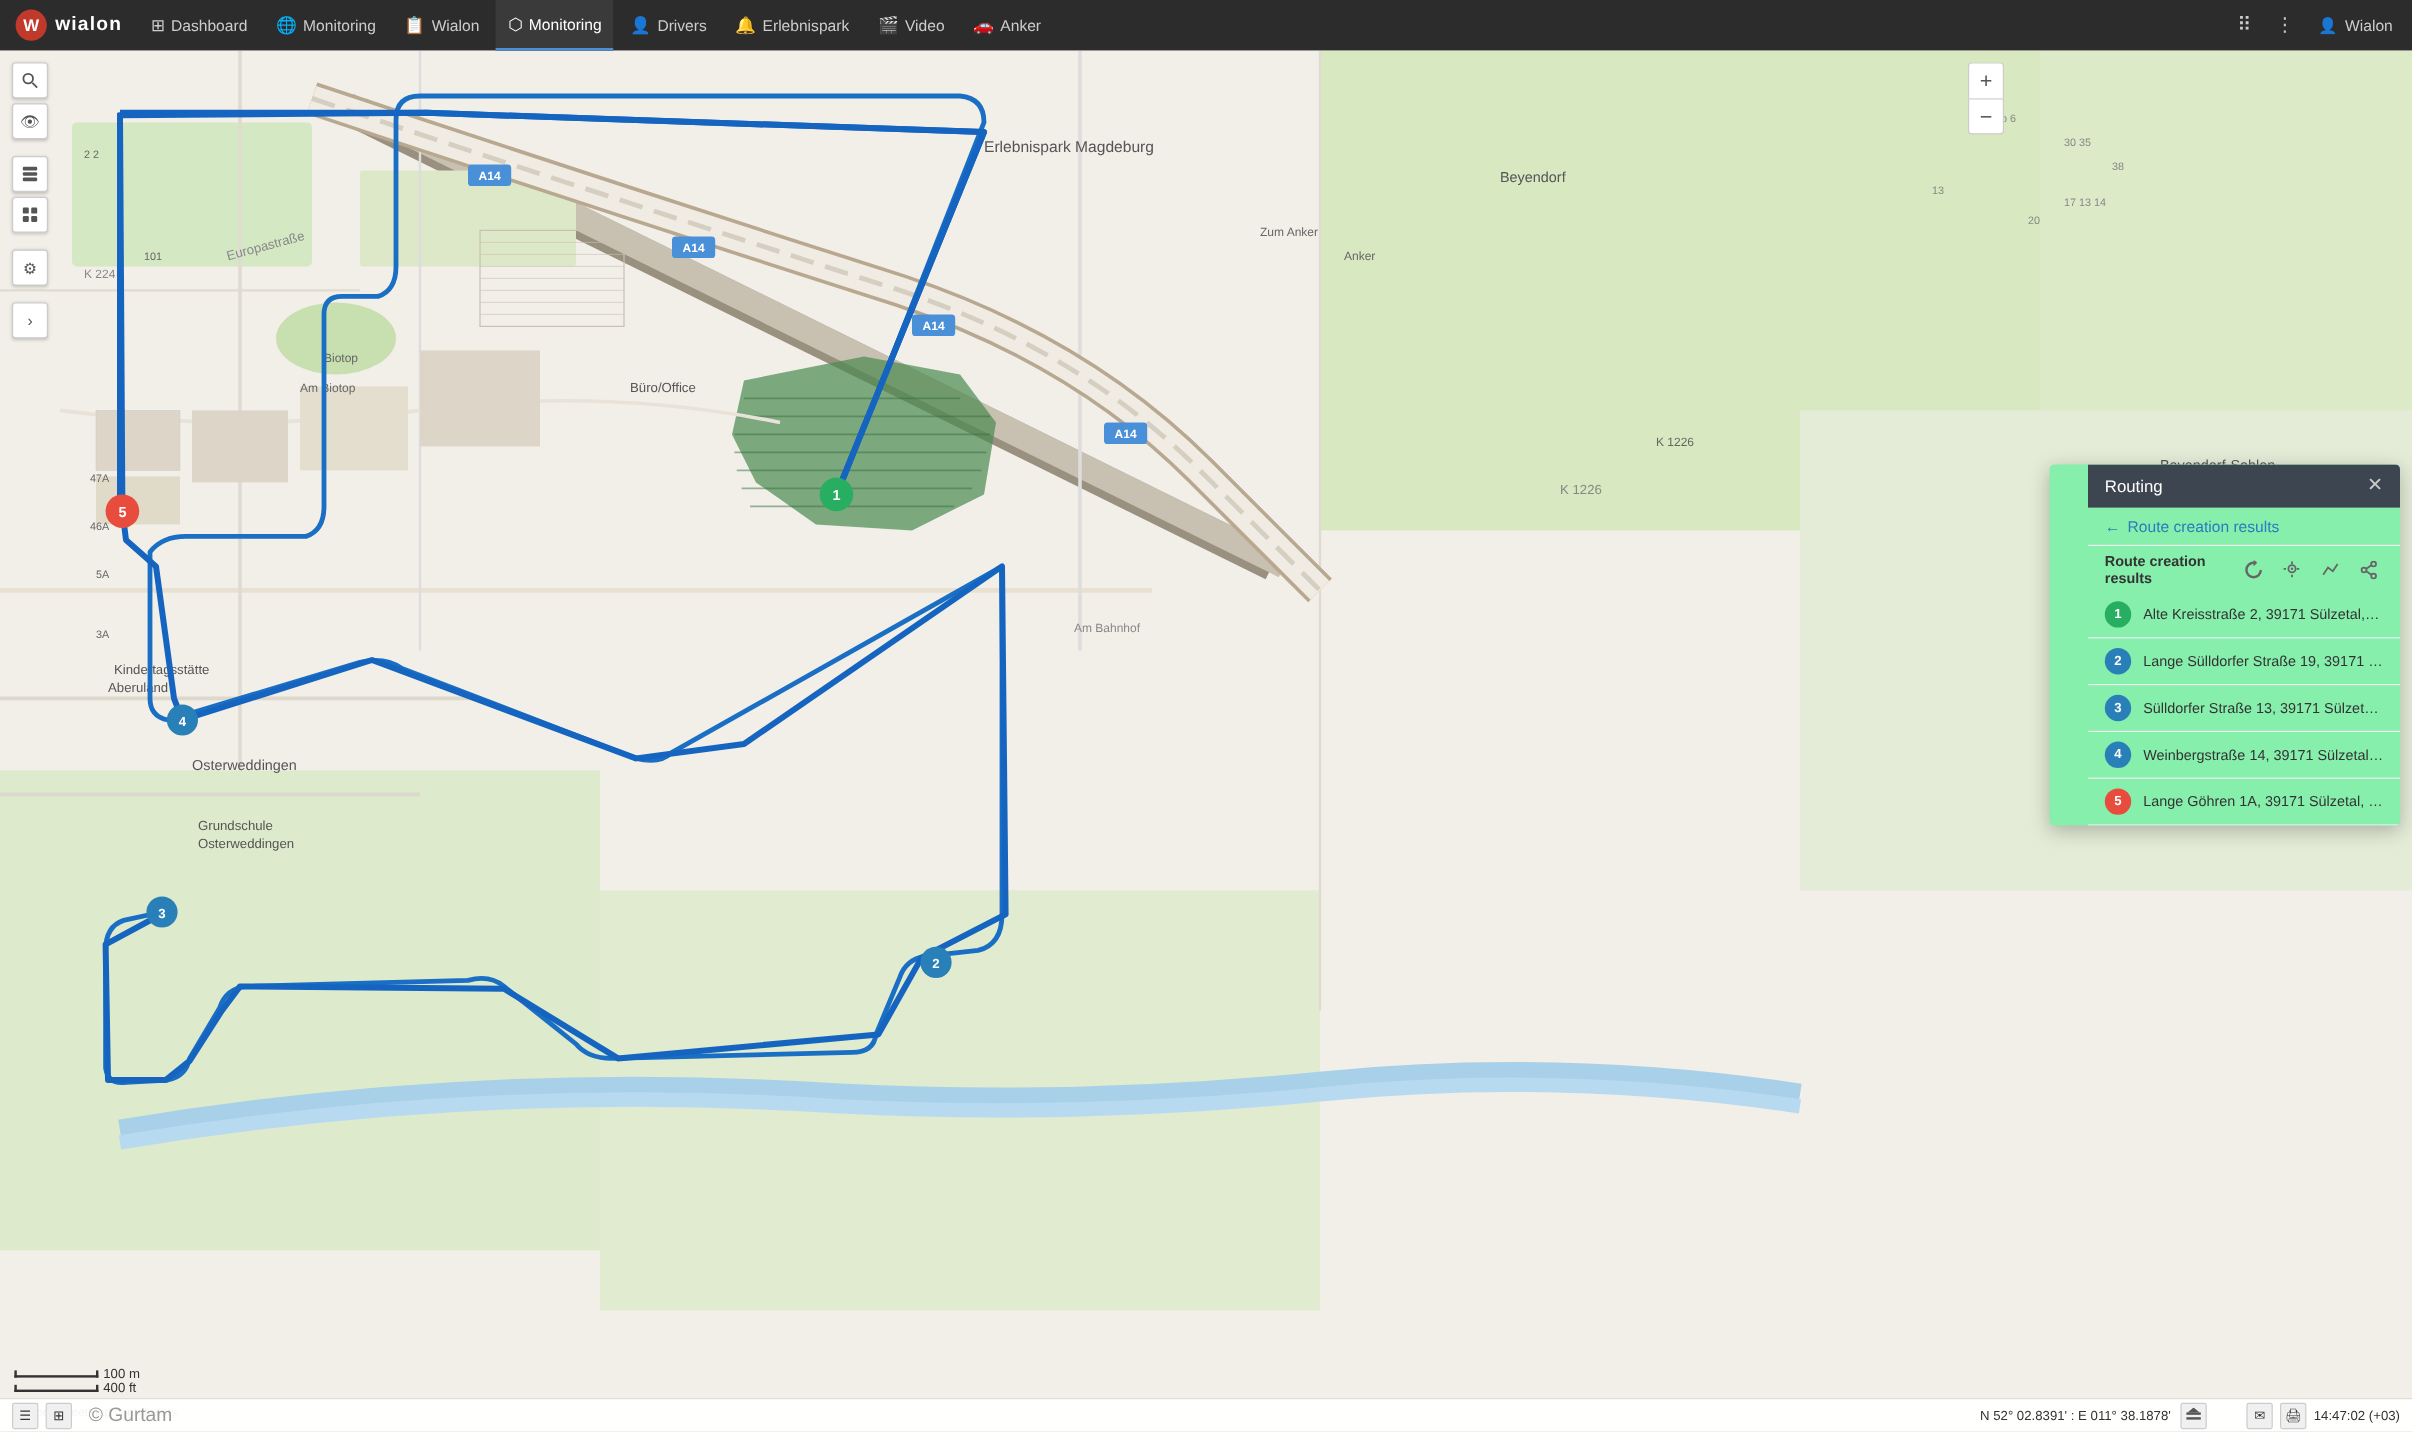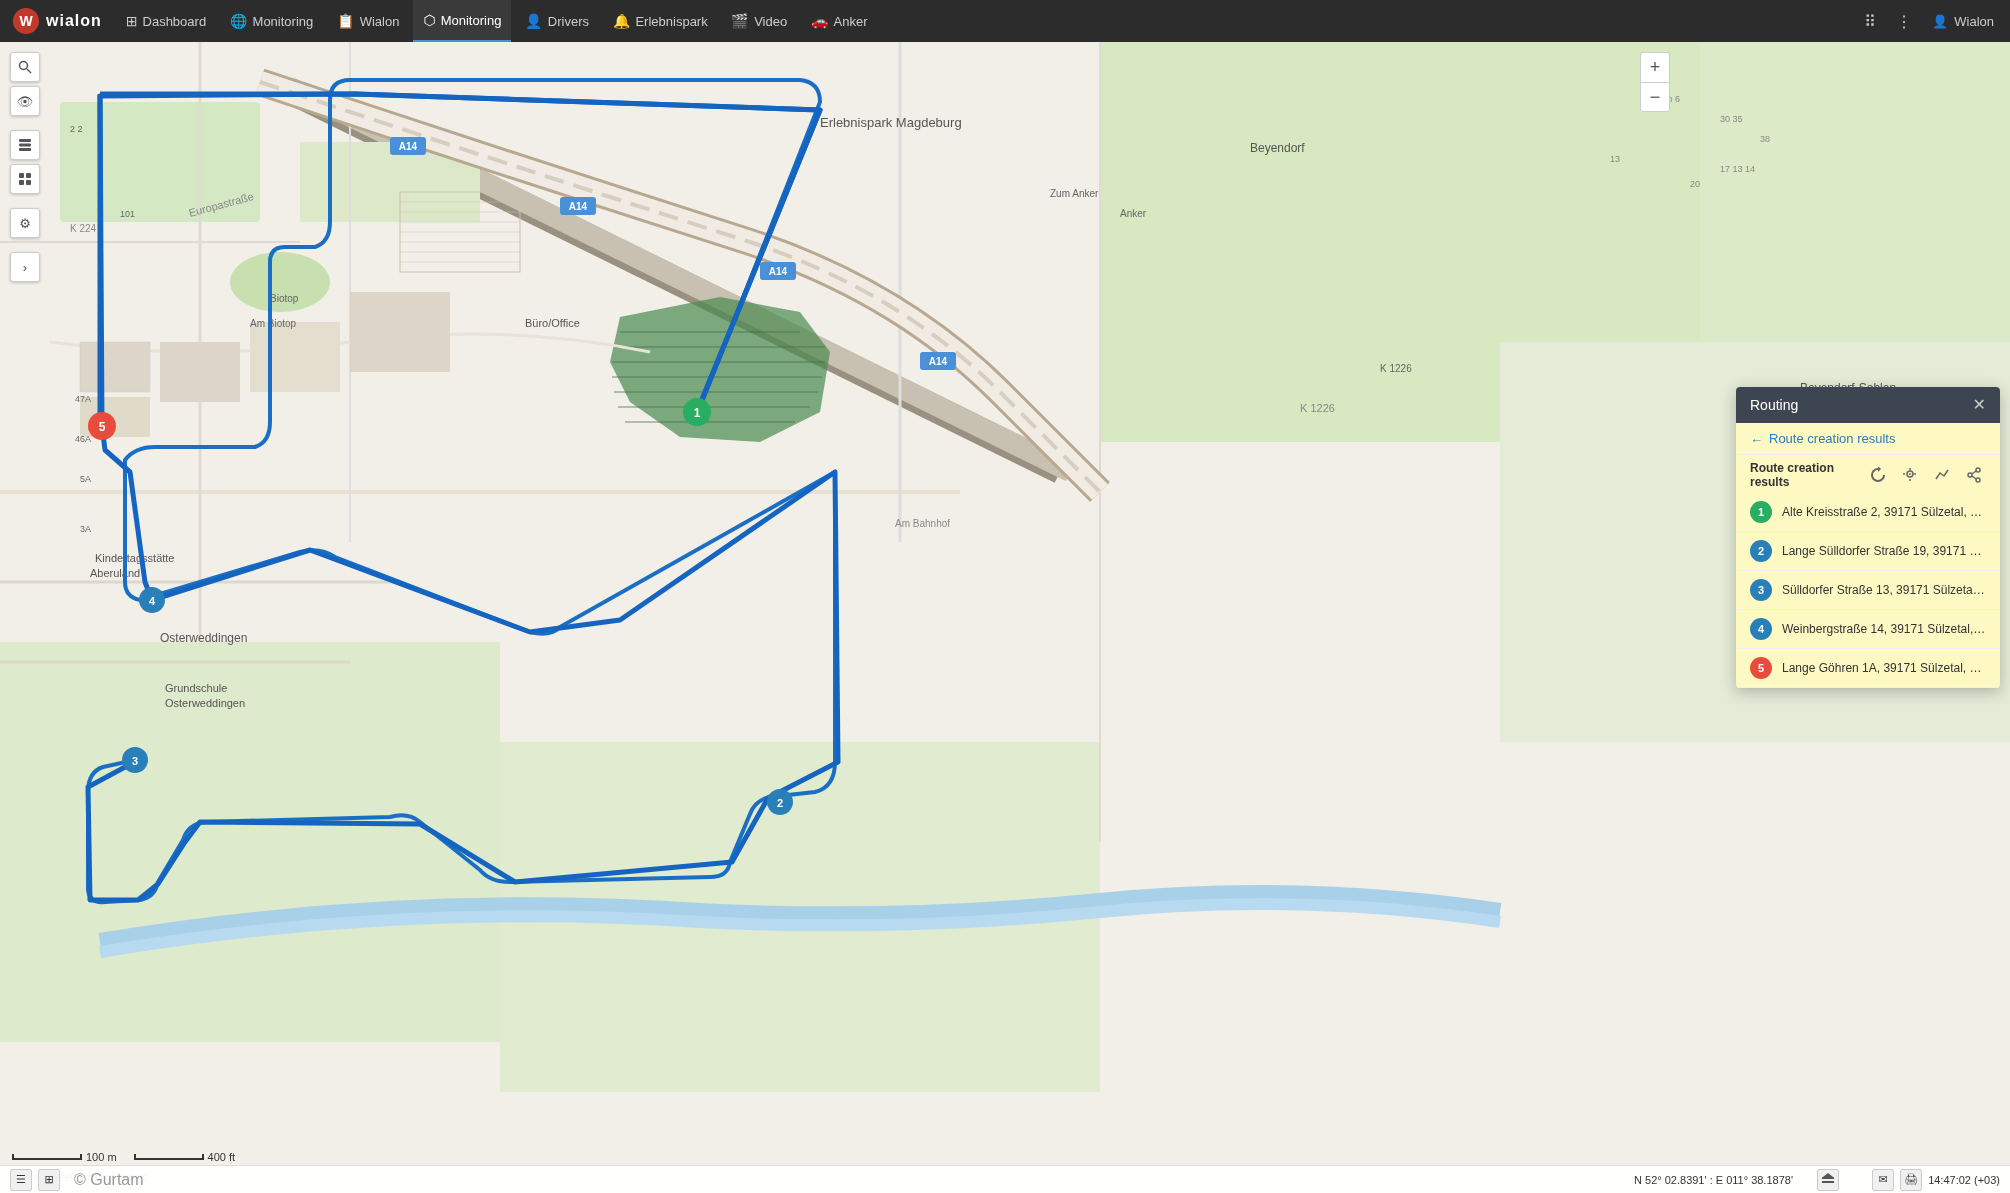--- a/index.html
+++ b/index.html
@@ -80,21 +80,21 @@
     }
     .zoom-btn:first-child { border-radius: 3px 3px 0 0; border-bottom: none; }
     .zoom-btn:last-child { border-radius: 0 0 3px 3px; }
 
     
     #scale-indicator {
       position: absolute; bottom: 30px; left: 12px; z-index: 50;
       font-size: 11px; color: #333;
     }
     .scale-bar {
-      display: flex; flex-direction: row; gap: 17px;
+      display: flex; flex-direction: column; gap: 0;
     }
     .scale-line {
       display: flex; align-items: center; gap: 4px;
     }
     .scale-ruler {
       height: 6px; border: 2px solid #333; border-top: none;
     }
 
     
     #attribution {
@@ -120,23 +120,23 @@
       cursor: pointer; font-size: 11px;
     }
     .notif-badge {
       background: #e74c3c; color: #fff; border-radius: 3px;
       padding: 1px 5px; font-size: 10px; font-weight: bold; margin-top: 47px;
     }
 
     
     #routing-panel {
       position: absolute; top: 345px; right: 10px;
-      width: 264px; background: #fef9c3;
+      width: 292px; background: #86efac;
       border-radius: 4px; box-shadow: 0 4px 16px rgba(0,0,0,0.25);
-      z-index: 200; overflow: hidden;
+      z-index: 200; overflow: hidden; padding-left: 32px;
     }
     .panel-header {
       background: #3d4650; color: #fff;
       padding: 10px 14px; display: flex; align-items: center; justify-content: space-between;
       font-size: 14px; font-weight: 500;
     }
     .panel-close {
       cursor: pointer; font-size: 16px; color: #ccc; line-height: 1;
     }
     .panel-back {
@@ -571,21 +571,21 @@
   <div id="attribution">
     <span>© OpenStreetMap contributors</span>
   </div>
 
   <div id="coord-bar">
     <div class="coord-left">
       <div class="coord-btn">☰</div>
       <div class="coord-btn">⊞</div>
       <span style="color:#999; font-size:16px; margin-left:8px;">© Gurtam</span>
     </div>
-    <span style="margin-right:16px;">N 52° 02.8391' : E 011° 38.1878'</span>
+    <span style="">N 52° 02.8391' : E 011° 38.1878'</span>
     <div style="display:flex; align-items:center; gap:6px;">
       <div class="coord-btn">
         <svg width="14" height="14" viewBox="0 0 14 14">
             <rect x="1" y="4" width="12" height="2" fill="#555"></rect>
             <rect x="1" y="8" width="12" height="2" fill="#555"></rect>
             <polygon points="7,0 12,4 2,4" fill="#555"></polygon>
           </svg>
       </div>
       <span class="notif-badge">19</span>
       <div class="coord-btn">✉</div>

